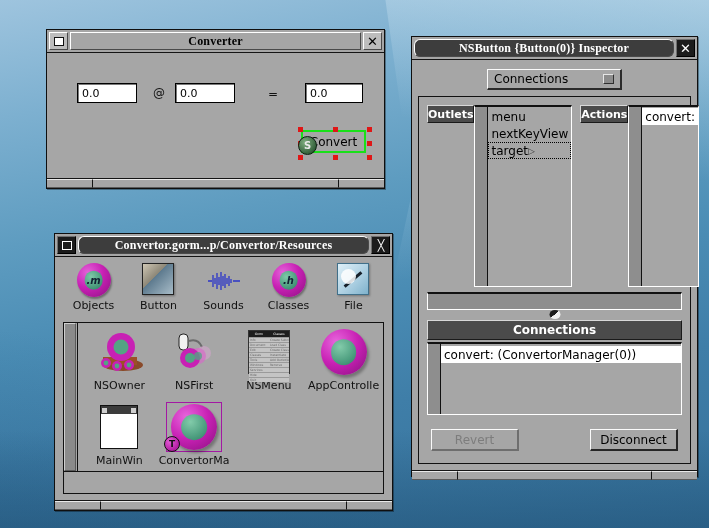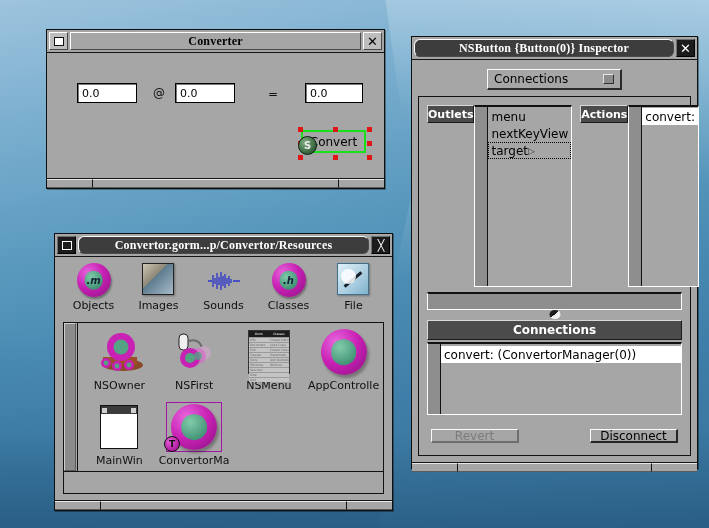--- a/index.html
+++ b/index.html
@@ -179,21 +179,21 @@
 
   .conn-head { height:20px; background:#4b4b4b; color:#fff; font-size:12px; font-weight:bold;
                display:flex; align-items:center; justify-content:center;
                border-top:1px solid #d8d8d8; border-left:1px solid #d8d8d8;
                border-right:1px solid #1a1a1a; border-bottom:1px solid #1a1a1a; }
   .conn-body { height:73px; background:#a6a6a6; border:1px solid #fff; border-top:2px solid #111;
                display:flex; margin-top:2px; }
   .conn-row { height:17px; background:#fff; font-size:12px; color:#000;
               display:flex; align-items:center; padding:0 3px; margin-top:1px; cursor:pointer; }
   .btn-row { display:flex; justify-content:space-between; padding:14px 4px 6px 4px; }
-  .nsbtn { min-width:88px; height:14px; background:#a6a6a6; font-size:12px;
+  .nsbtn { min-width:88px; height:22px; background:#a6a6a6; font-size:12px;
            display:flex; align-items:center; justify-content:center;
            border-top:1px solid #fafafa; border-left:1px solid #fafafa;
            border-right:2px solid #262626; border-bottom:2px solid #262626; cursor:pointer; }
   .nsbtn.disabled { color:#7d7d7d; cursor:default;
                     border-right-color:#6e6e6e; border-bottom-color:#6e6e6e; }
 </style>
 </head>
 <body>
 
 <div id="desktop">
@@ -264,21 +264,21 @@
                 <span class="torus-label">.m</span>
               </div>
           </div>
           <span class="tool-label">Objects</span>
         </div>
 
         <div class="tool-cell">
           <div class="tool-ico">
             <div class="imgicon"></div>
           </div>
-          <span class="tool-label">Images</span>
+          <span class="tool-label">Button</span>
         </div>
 
         <div class="tool-cell">
           <div class="tool-ico">
             <svg class="sndicon" viewBox="0 0 34 20">
               <path d="M1 10 H5 M6 4 V16 M8 7 V13 M10 2 V18 M12 6 V14 M14 1 V19 M16 5 V15
                        M18 3 V17 M20 7 V13 M22 5 V15 M24 8 V12 M26 10 H33" stroke="#2b35c8" stroke-width="1.3" fill="none"></path>
             </svg>
           </div>
           <span class="tool-label">Sounds</span>

